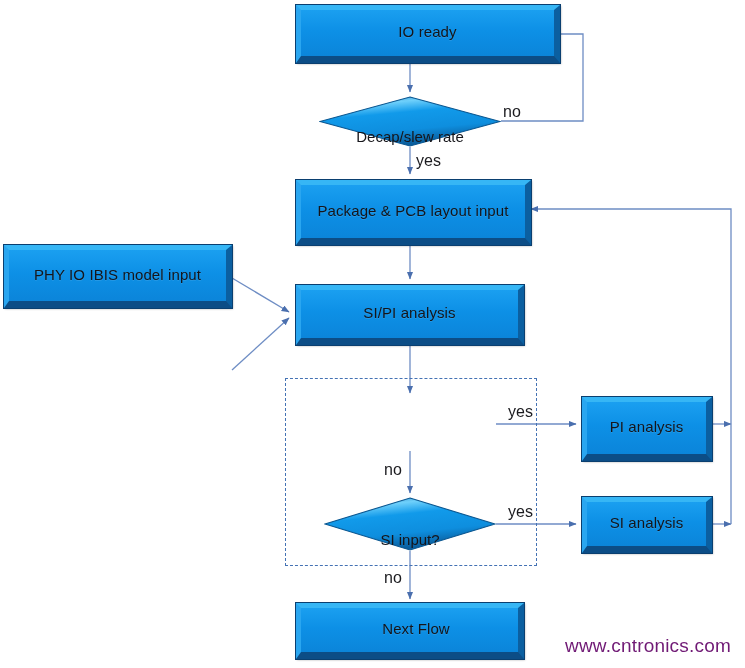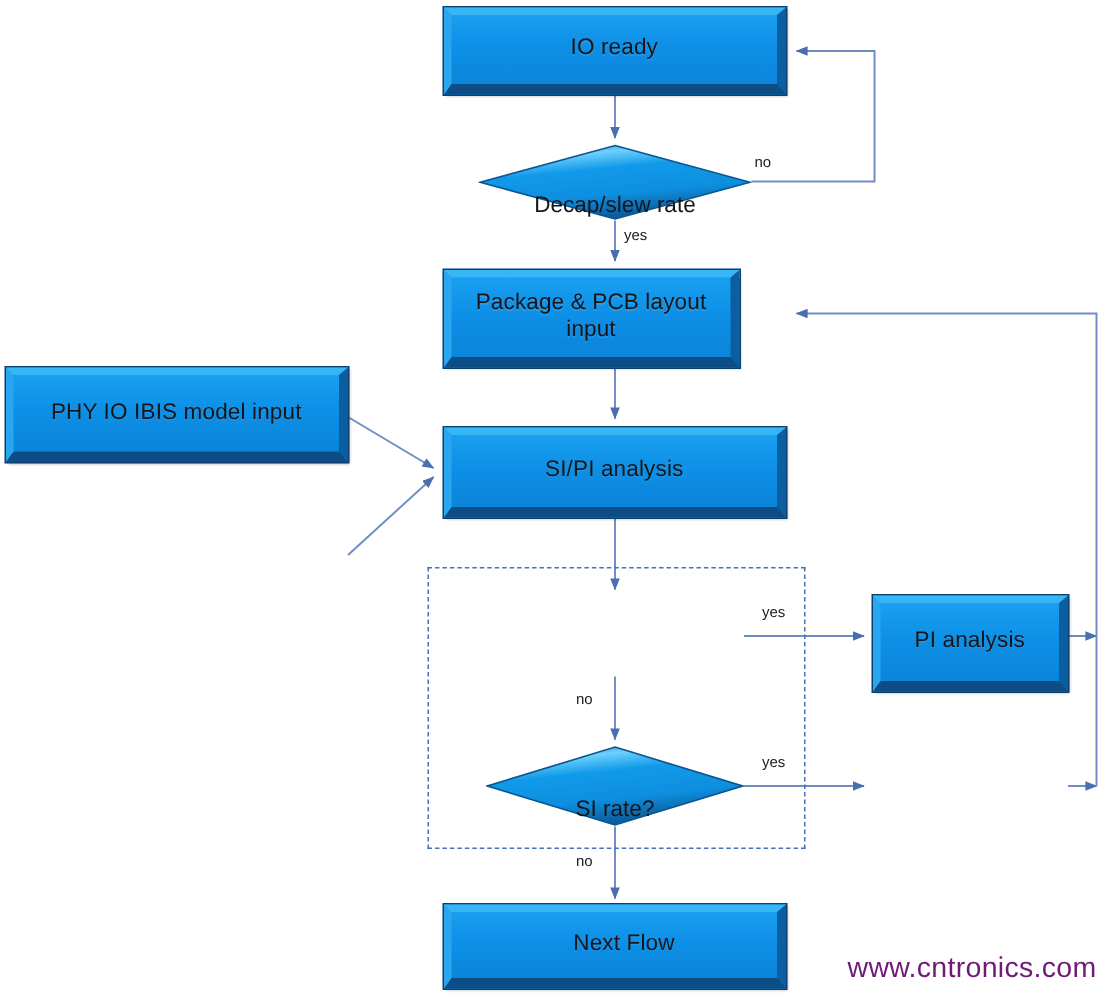--- a/index.html
+++ b/index.html
@@ -22,21 +22,21 @@
         z-index:3;}
   .node .lbl{position:relative;top:-1px;text-align:center;line-height:1.15;
              text-shadow:0 1px 0 rgba(255,255,255,.10);}
 
   
   .diamond{position:absolute;z-index:3;}
   .diamond .dlabel{position:absolute;left:0;top:15px;width:100%;height:100%;
                    display:flex;align-items:center;justify-content:center;
                    color:#15151a;font-size:15px;pointer-events:none;}
 
-  .edgelabel{position:absolute;font-size:10px;color:#1b1b1f;z-index:4;
+  .edgelabel{position:absolute;font-size:16px;color:#1b1b1f;z-index:4;
              background:transparent;white-space:nowrap;}
 
   .dashbox{position:absolute;box-sizing:border-box;
            border:1.6px dashed #4472b4;z-index:1;}
 
   .watermark{position:absolute;font-size:19px;color:#701a75;
              letter-spacing:.2px;z-index:5;white-space:nowrap;}
 </style>
 </head>
 <body>
@@ -76,41 +76,41 @@
       <path d="M712,424 L731,424" marker-end="url(#arr)"></path>
 
       <path d="M712,524 L731,524" marker-end="url(#arr)"></path>
 
       <path d="M731,524 L731,209 L531,209" marker-end="url(#arr)"></path>
     </g>
   </svg>
 
   <div class="dashbox" style="left:285px;top:378px;width:252px;height:188px;"></div>
 
-  <div class="node" style="left:296px;top:5px;width:228px;height:58px;">
+  <div class="node" style="left:296px;top:5px;width:264px;height:58px;">
     <span class="lbl">IO ready</span>
   </div>
 
   <div class="diamond" style="left:319px;top:96px;width:182px;height:51px;">
     <svg width="182" height="51" viewBox="0 0 182 51" xmlns="http://www.w3.org/2000/svg">
       <defs>
         <linearGradient id="dg1" x1="0" y1="0" x2="0.35" y2="1">
           <stop offset="0%" stop-color="#0b63a8"></stop>
           <stop offset="22%" stop-color="#6fd0fb"></stop>
           <stop offset="42%" stop-color="#119aea"></stop>
           <stop offset="75%" stop-color="#0e8ede"></stop>
           <stop offset="100%" stop-color="#0a5f9f"></stop>
         </linearGradient>
       </defs>
       <polygon points="91,1 181,25.5 91,50 1,25.5" fill="url(#dg1)" stroke="#0a5690" stroke-width="1.1"></polygon>
     </svg>
     <div class="dlabel">Decap/slew rate</div>
   </div>
 
-  <div class="node" style="left:296px;top:180px;width:197px;height:65px;">
+  <div class="node" style="left:296px;top:180px;width:235px;height:65px;">
     <span class="lbl">Package &amp; PCB layout input</span>
   </div>
 
   <div class="node" style="left:4px;top:245px;width:228px;height:63px;">
     <span class="lbl">PHY IO IBIS model input</span>
   </div>
 
 
   <div class="node" style="left:296px;top:285px;width:228px;height:60px;">
     <span class="lbl">SI/PI analysis</span>
@@ -123,27 +123,30 @@
         <linearGradient id="dg3" x1="0" y1="0" x2="0.35" y2="1">
           <stop offset="0%" stop-color="#0b63a8"></stop>
           <stop offset="22%" stop-color="#6fd0fb"></stop>
           <stop offset="42%" stop-color="#119aea"></stop>
           <stop offset="75%" stop-color="#0e8ede"></stop>
           <stop offset="100%" stop-color="#0a5f9f"></stop>
         </linearGradient>
       </defs>
       <polygon points="86,1 171,27 86,53 1,27" fill="url(#dg3)" stroke="#0a5690" stroke-width="1.1"></polygon>
     </svg>
-    <div class="dlabel">SI rate?</div>
+    <div class="dlabel">SI input?</div>
   </div>
 
   <div class="node" style="left:582px;top:397px;width:130px;height:64px;">
     <span class="lbl">PI analysis</span>
   </div>
 
+  <div class="node" style="left:582px;top:497px;width:130px;height:56px;">
+    <span class="lbl">SI analysis</span>
+  </div>
 
   <div class="node" style="left:296px;top:603px;width:228px;height:56px;padding-left:13px;">
     <span class="lbl">Next Flow</span>
   </div>
 
   <div class="edgelabel" style="left:503px;top:103px;">no</div>
   <div class="edgelabel" style="left:416px;top:152px;">yes</div>
   <div class="edgelabel" style="left:508px;top:403px;">yes</div>
   <div class="edgelabel" style="left:384px;top:461px;">no</div>
   <div class="edgelabel" style="left:508px;top:503px;">yes</div>

